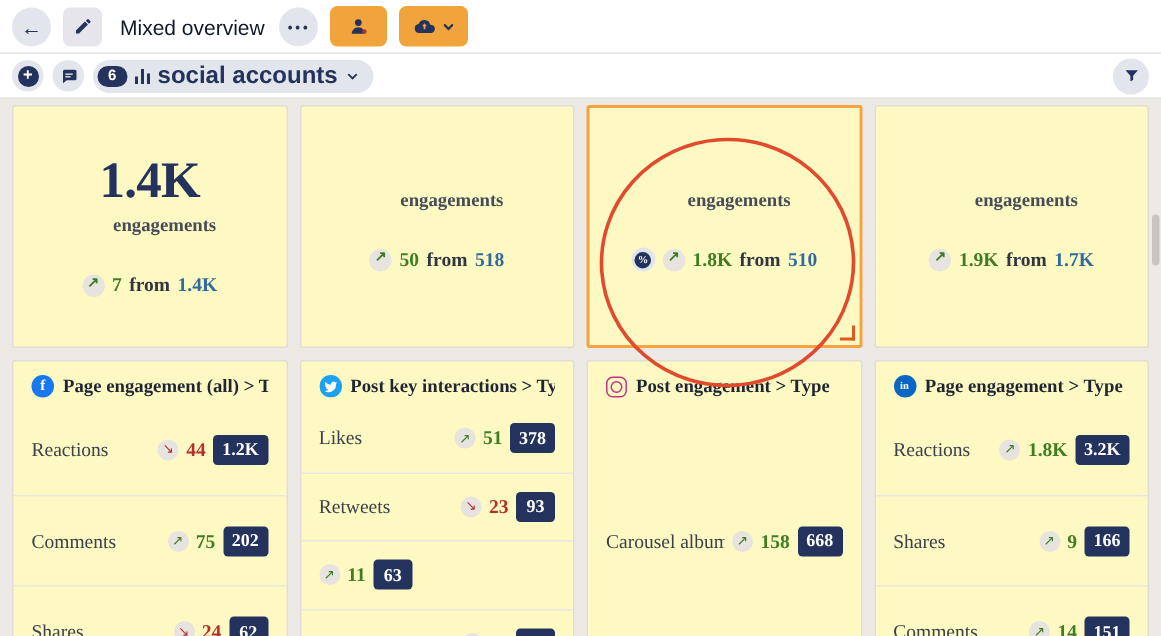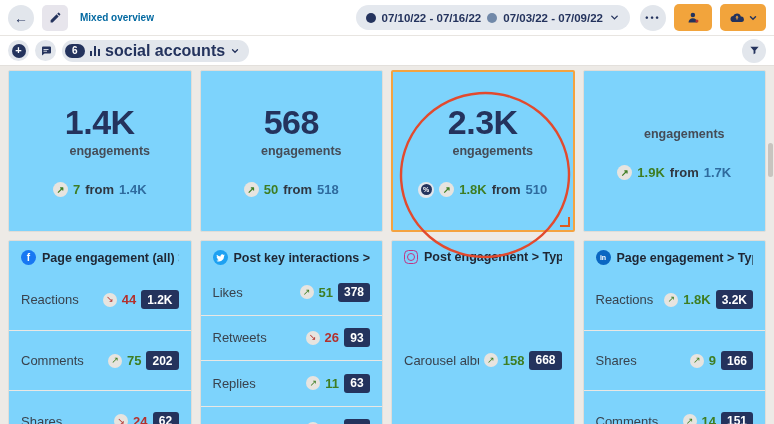--- a/index.html
+++ b/index.html
@@ -10,21 +10,21 @@
   }
   *{box-sizing:border-box; margin:0; padding:0;}
   html,body{width:774px;height:424px;overflow:hidden;}
   body{position:relative; font-family:"Liberation Sans",sans-serif; background:#edeae6;}
 
   
   .topbar{height:36px;background:#fff;border-bottom:1px solid #e8e5e1;display:flex;align-items:center;padding:0 8px;gap:8px;}
   .circle-btn{width:26px;height:26px;border-radius:50%;background:#e2e6ec;display:flex;align-items:center;justify-content:center;color:var(--navy);border:none;cursor:pointer;flex:none;}
   .circle-btn .glyph{font-size:14px;font-weight:700;color:var(--navy);line-height:1;}
   .edit-btn{width:26px;height:26px;border-radius:5px;background:#e7e5ec;display:flex;align-items:center;justify-content:center;border:none;cursor:pointer;flex:none;}
-  .page-title{font-size:10px;font-weight:700;color:#0369a1;margin-left:4px;}
+  .page-title{font-size:14px;font-weight:400;color:#0f172a;margin-left:4px;}
   .date-pill{margin-left:auto;height:25px;border-radius:13px;background:#e4e8ee;display:flex;align-items:center;gap:6px;padding:0 10px;cursor:pointer;}
   .range-dot{width:10px;height:10px;border-radius:50%;flex:none;}
   .dot-primary{background:#24335d;}
   .dot-compare{background:#7189a9;}
   .date-text{font-size:11.5px;font-weight:700;color:#24335d;white-space:nowrap;}
   .chev{flex:none;display:flex;}
   .more-btn{margin-left:2px;}
   .more-dots{font-size:9px;letter-spacing:2px;color:var(--navy);font-weight:700;}
   .orange-btn{height:27px;border-radius:5px;background:var(--accent-orange);border:none;display:flex;align-items:center;justify-content:center;gap:3px;cursor:pointer;flex:none;}
   .share-btn{width:38px;}
@@ -37,21 +37,21 @@
   .accounts-pill{height:22px;border-radius:11px;background:#e2e6ec;display:flex;align-items:center;gap:5px;padding:0 9px 0 3px;cursor:pointer;}
   .count-badge{background:var(--navy);color:#fff;font-size:10px;font-weight:700;border-radius:8px;padding:2px 7px;line-height:1;}
   .bars-icon{display:flex;align-items:flex-end;gap:1.5px;height:10px;}
   .bars-icon span{width:2.5px;background:var(--navy);display:block;}
   .bars-icon .b1{height:5px;} .bars-icon .b2{height:10px;} .bars-icon .b3{height:7px;}
   .accounts-label{font-size:16px;font-weight:700;color:var(--navy);}
   .filter-btn{margin-left:auto;width:24px;height:24px;}
 
   
   .main{position:relative;height:358px;padding:4px 8px 0;overflow:hidden;}
-  .card{background:#7dd3fc;border:1px solid #e0ddd8;border-radius:2px;}
+  .card{background:#fef9c3;border:1px solid #e0ddd8;border-radius:2px;font-family:Liberation Serif, serif;}
   .metric-row{display:grid;grid-template-columns:repeat(4,1fr);gap:8px;height:162px;margin-bottom:8px;}
   .metric-card{display:flex;flex-direction:column;align-items:center;justify-content:center;position:relative;cursor:pointer;}
   .metric-value{font-size:34px;font-weight:800;color:var(--navy);line-height:1;letter-spacing:-0.5px;}
   .metric-label{font-size:12.5px;font-weight:700;color:#454c57;margin-top:5px;margin-left:20px;}
   .delta-line{display:flex;align-items:center;gap:5px;margin-top:24px;font-size:13px;font-weight:700;}
   .arrow-chip{width:15px;height:15px;border-radius:50%;background:#e7e4df;display:flex;align-items:center;justify-content:center;font-size:9.5px;line-height:1;flex:none;}
   .arrow-chip.up{color:var(--positive-green);} .arrow-chip.down{color:var(--negative-red);}
   .delta-num.up{color:var(--positive-green);} .delta-num.down{color:var(--negative-red);}
   .from-word{color:#2f3640;}
   .from-value{color:var(--link-blue);}
@@ -93,31 +93,20 @@
   </button>
   <button class="edit-btn">
     <span style="display:flex;">
       <svg width="13" height="13" viewBox="0 0 24 24">
           <path fill="#24335D" d="M3 17.25V21h3.75L17.8 9.94l-3.75-3.75L3 17.25zM20.7 7a1 1 0 0 0 0-1.4l-2.3-2.3a1 1 0 0 0-1.4 0l-1.8 1.8 3.75 3.75L20.7 7z"></path>
         </svg>
     </span>
   </button>
   <span class="page-title">Mixed overview</span>
 
-  <div class="date-pill">
-    <span class="range-dot dot-primary"></span>
-    <span class="date-text">07/10/22 - 07/16/22</span>
-    <span class="range-dot dot-compare"></span>
-    <span class="date-text">07/03/22 - 07/09/22</span>
-    <span class="chev">
-      <svg width="11" height="11" viewBox="0 0 24 24">
-          <path fill="none" stroke="#24335D" stroke-width="3" stroke-linecap="round" d="M6 9l6 6 6-6"></path>
-        </svg>
-    </span>
-  </div>
 
   <button class="circle-btn more-btn">
     <span class="more-dots">•••</span>
   </button>
 
   <button class="orange-btn share-btn">
     <span style="display:flex;">
       <svg width="15" height="15" viewBox="0 0 24 24">
         <circle cx="11" cy="8" r="3.6" fill="#24335D"></circle>
         <path fill="#24335D" d="M4 20c0-3.9 3.1-7 7-7s7 3.1 7 7H4z"></path>
@@ -186,32 +175,30 @@
       <div class="metric-label">engagements</div>
       <div class="delta-line">
         <span class="arrow-chip up">↗</span>
         <span class="delta-num up">7</span>
         <span class="from-word">from</span>
         <span class="from-value">1.4K</span>
       </div>
     </div>
 
     <div class="card metric-card">
-      <div class="metric-value">568</div>
       <div class="metric-label">engagements</div>
       <div class="delta-line">
         <span class="arrow-chip up">↗</span>
         <span class="delta-num up">50</span>
         <span class="from-word">from</span>
         <span class="from-value">518</span>
       </div>
     </div>
 
     <div class="card metric-card selected">
-      <div class="metric-value">2.3K</div>
       <div class="metric-label">engagements</div>
       <div class="delta-line">
         <span class="percent-chip">
           <span class="percent-inner">%</span>
         </span>
         <span class="arrow-chip up">↗</span>
         <span class="delta-num up">1.8K</span>
         <span class="from-word">from</span>
         <span class="from-value">510</span>
       </div>
@@ -270,25 +257,24 @@
       <div class="bd-body">
         <div class="bd-row">
           <span class="bd-label">Likes</span>
           <span class="arrow-chip up">↗</span>
           <span class="bd-delta delta-num up">51</span>
           <span class="badge">378</span>
         </div>
         <div class="bd-row">
           <span class="bd-label">Retweets</span>
           <span class="arrow-chip down">↘</span>
-          <span class="bd-delta delta-num down">26</span>
+          <span class="bd-delta delta-num down">23</span>
           <span class="badge">93</span>
         </div>
         <div class="bd-row">
-          <span class="bd-label">Replies</span>
           <span class="arrow-chip up">↗</span>
           <span class="bd-delta delta-num up">11</span>
           <span class="badge">63</span>
         </div>
         <div class="bd-row">
           <span class="bd-label">Quote tweets</span>
           <span class="arrow-chip up">↗</span>
           <span class="bd-delta delta-num up">11</span>
           <span class="badge">34</span>
         </div>

